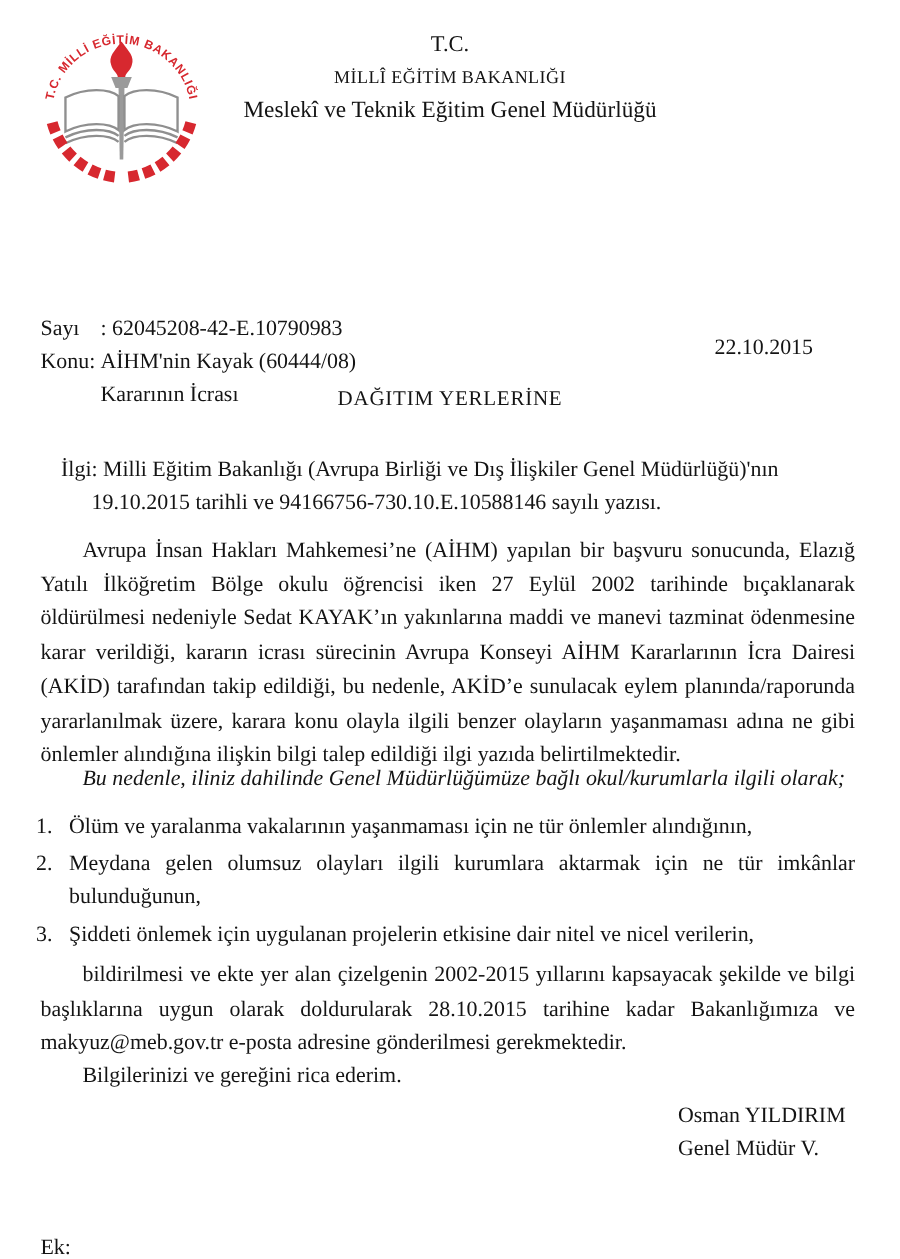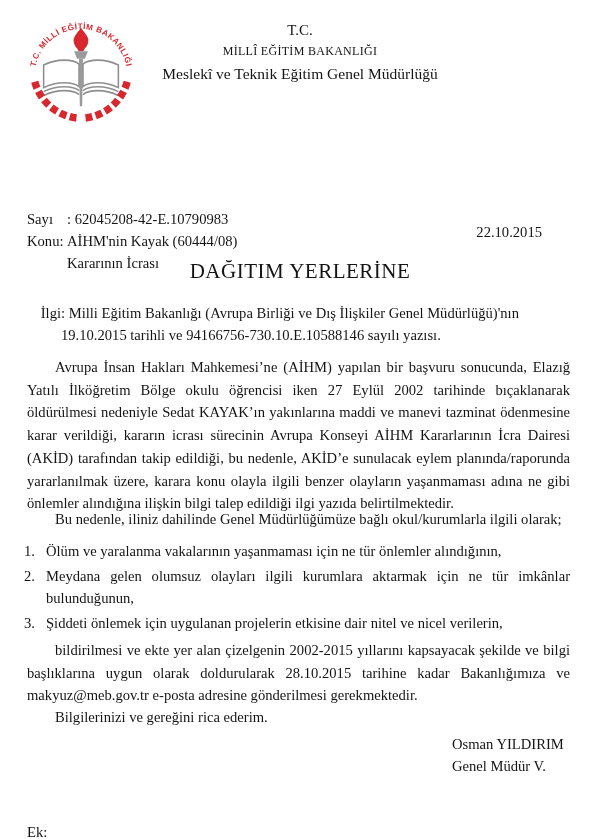--- a/index.html
+++ b/index.html
@@ -17,31 +17,31 @@
   .lh1{font-size:15px;line-height:20px;}
   .lh2{font-size:12px;line-height:23px;letter-spacing:.3px;text-align:center;}
   .lh3{font-size:15.5px;line-height:22px;}
   
   .meta{position:absolute;top:160px;left:27px;right:30px;font-size:14.6px;line-height:22px;margin-top:48px;}
   .meta-row{display:flex;white-space:nowrap;}
   .meta-label{width:40px;flex:0 0 40px;}
   .meta-date{position:absolute;top:13px;right:28px;}
   
   .distribution{position:absolute;top:259px;left:0;width:100%;text-align:center;
-                font-size:21px;letter-spacing:.5px;}
+                font-size:14px;letter-spacing:.5px;}
   
   .ilgi{position:absolute;top:302px;left:27px;right:30px;display:flex;
         font-size:14.6px;line-height:22.3px;}
   .ilgi-label{width:34px;flex:0 0 34px;text-align:right;}
   .ilgi-text{flex:1;}
   
   .para{position:absolute;left:27px;right:30px;font-size:14.6px;line-height:22.7px;
         text-align:justify;}
   .p1{top:356px;text-indent:28px;}
-  .p2{top:508px;text-indent:28px;white-space:nowrap;text-align:left;}
+  .p2{top:508px;text-indent:28px;white-space:nowrap;text-align:left;font-style:italic;}
   .list{top:540px;}
   .li{position:relative;padding-left:19px;margin-bottom:2px;}
   .li-num{position:absolute;left:-3px;top:0;}
   .p3{top:639px;text-indent:28px;}
   .p4{top:706px;text-indent:28px;text-align:left;}
   
   .signature{position:absolute;top:733px;left:452px;width:126px;
              font-size:14.6px;line-height:22.3px;}
   .ek{position:absolute;top:822px;left:27px;font-size:14.6px;line-height:21.5px;}
 </style>

